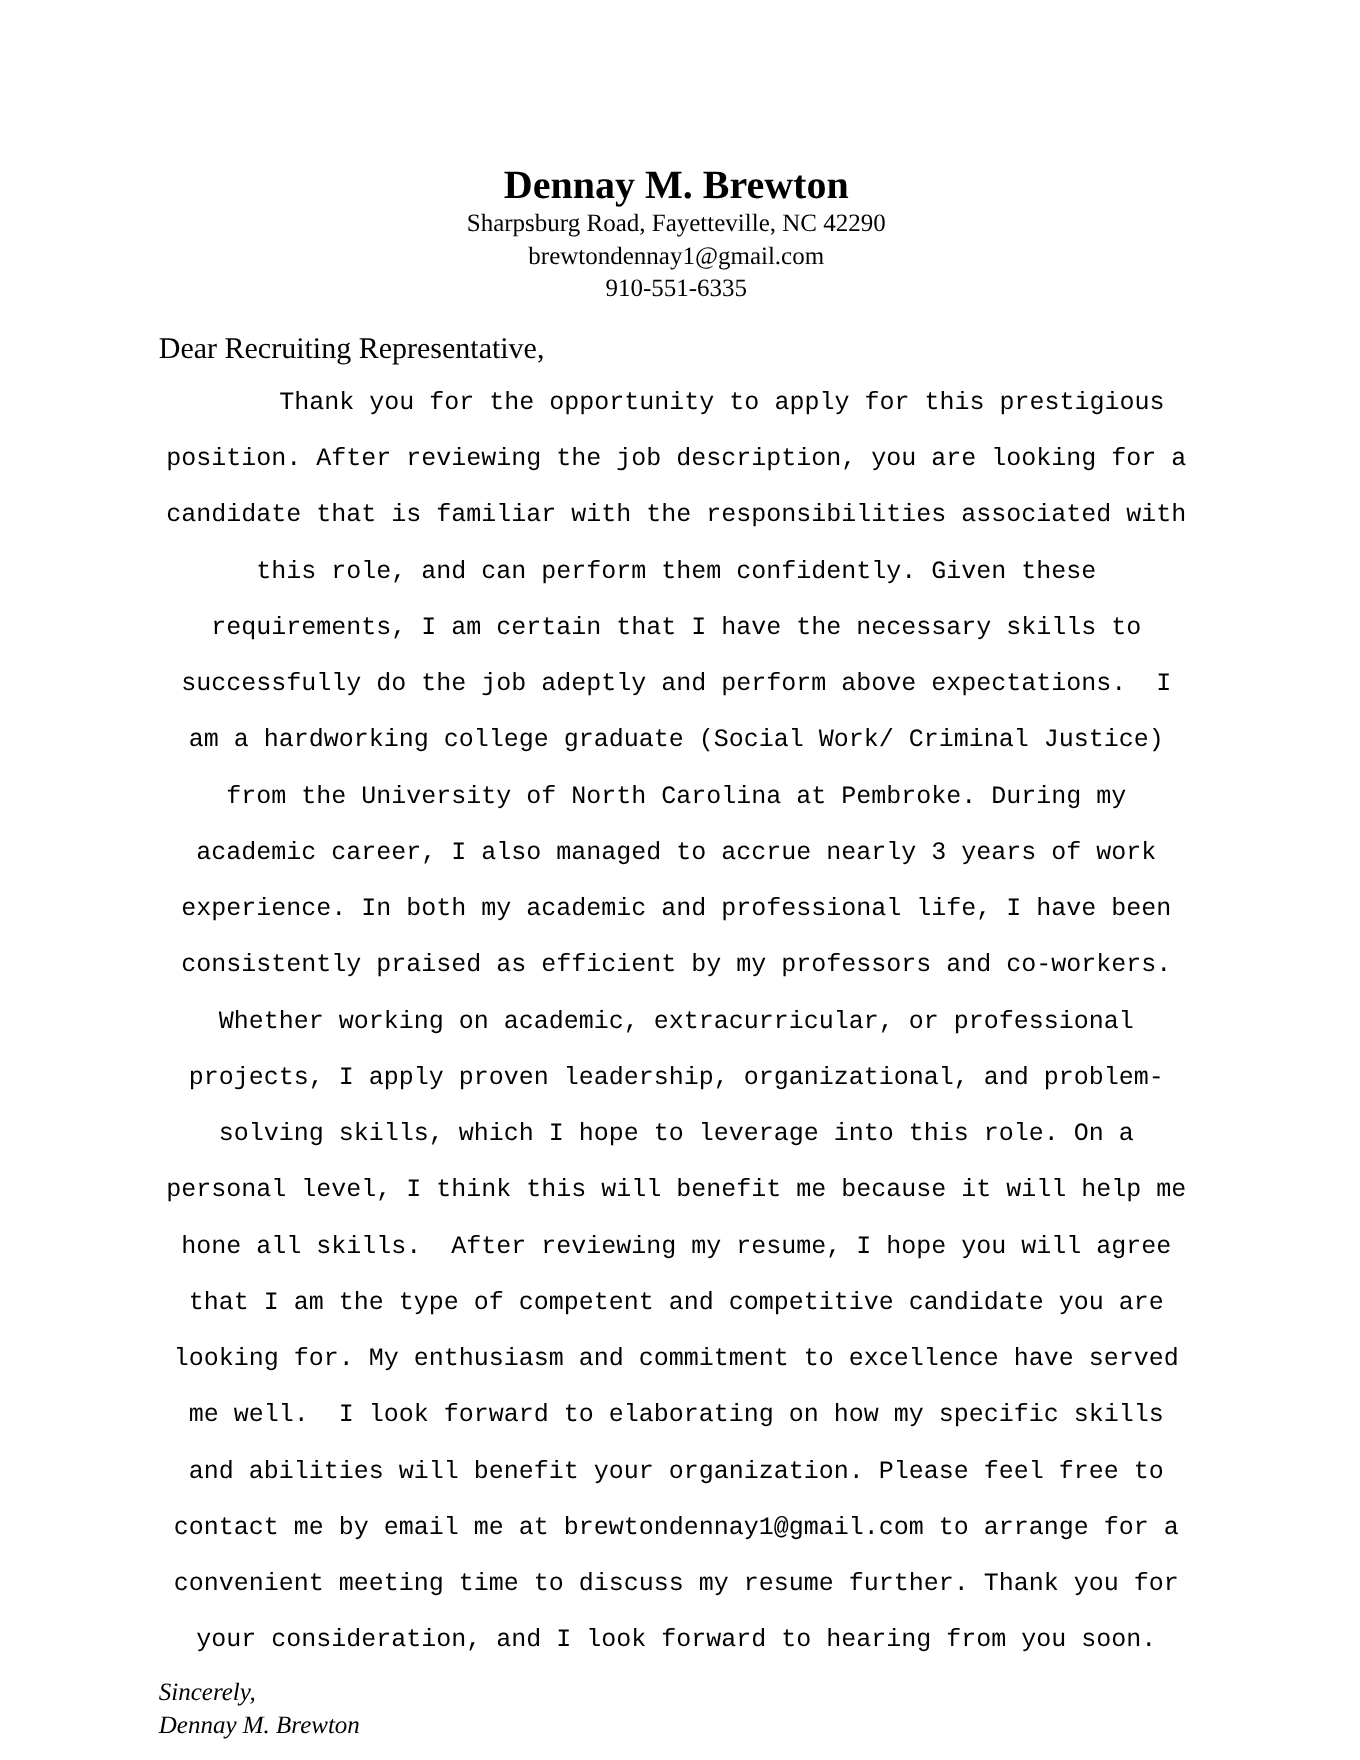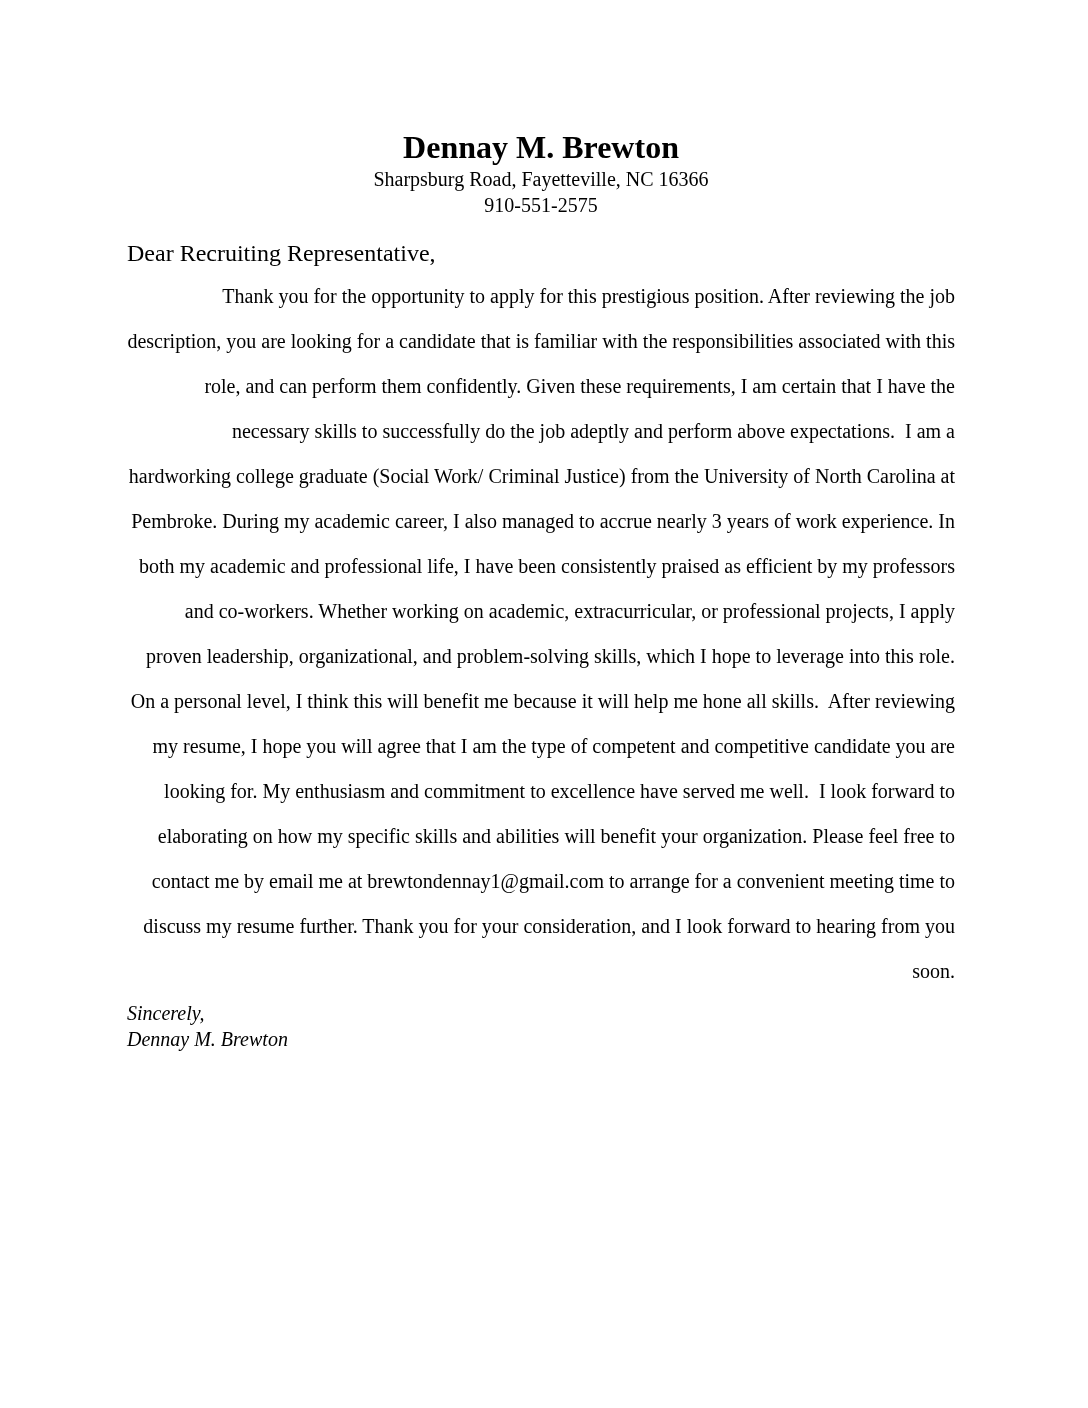--- a/index.html
+++ b/index.html
@@ -34,38 +34,40 @@
   .salutation {
     font-size: 24px;
     line-height: 26px;
     margin-bottom: 0;
   }
   .body-paragraph {
     font-size: 20px;
     line-height: 45px;
     margin: 8px 0 6px 0;
     text-indent: 73px;
-    text-align: right;
+    text-align: center;
     white-space: pre-wrap;
+    font-family: Liberation Mono, monospace;
   }
   .closing-block {
     font-size: 20px;
     line-height: 26px;
     font-style: italic;
   }
 </style>
 </head>
 <body>
 
 <div class="page">
 
   <header class="letter-header">
     <div class="sender-name">Dennay M. Brewton</div>
-    <div class="contact-line">Sharpsburg Road, Fayetteville, NC 16366</div>
-    <div class="contact-line">910-551-2575</div>
+    <div class="contact-line">Sharpsburg Road, Fayetteville, NC 42290</div>
+    <div class="contact-line">brewtondennay1@gmail.com</div>
+    <div class="contact-line">910-551-6335</div>
   </header>
 
   <div class="salutation">Dear Recruiting Representative,</div>
 
   <p class="body-paragraph">Thank you for the opportunity to apply for this prestigious position. After reviewing the job description, you are looking for a candidate that is familiar with the responsibilities associated with this role, and can perform them confidently. Given these requirements, I am certain that I have the necessary skills to successfully do the job adeptly and perform above expectations.  I am a hardworking college graduate (Social Work/ Criminal Justice) from the University of North Carolina at Pembroke. During my academic career, I also managed to accrue nearly 3 years of work experience. In both my academic and professional life, I have been consistently praised as efficient by my professors and co-workers. Whether working on academic, extracurricular, or professional projects, I apply proven leadership, organizational, and problem-solving skills, which I hope to leverage into this role. On a personal level, I think this will benefit me because it will help me hone all skills.  After reviewing my resume, I hope you will agree that I am the type of competent and competitive candidate you are looking for. My enthusiasm and commitment to excellence have served me well.  I look forward to elaborating on how my specific skills and abilities will benefit your organization. Please feel free to contact me by email me at brewtondennay1@gmail.com to arrange for a convenient meeting time to discuss my resume further. Thank you for your consideration, and I look forward to hearing from you soon.</p>
 
   <div class="closing-block">
     <div>Sincerely,</div>
     <div>Dennay M. Brewton</div>
   </div>

